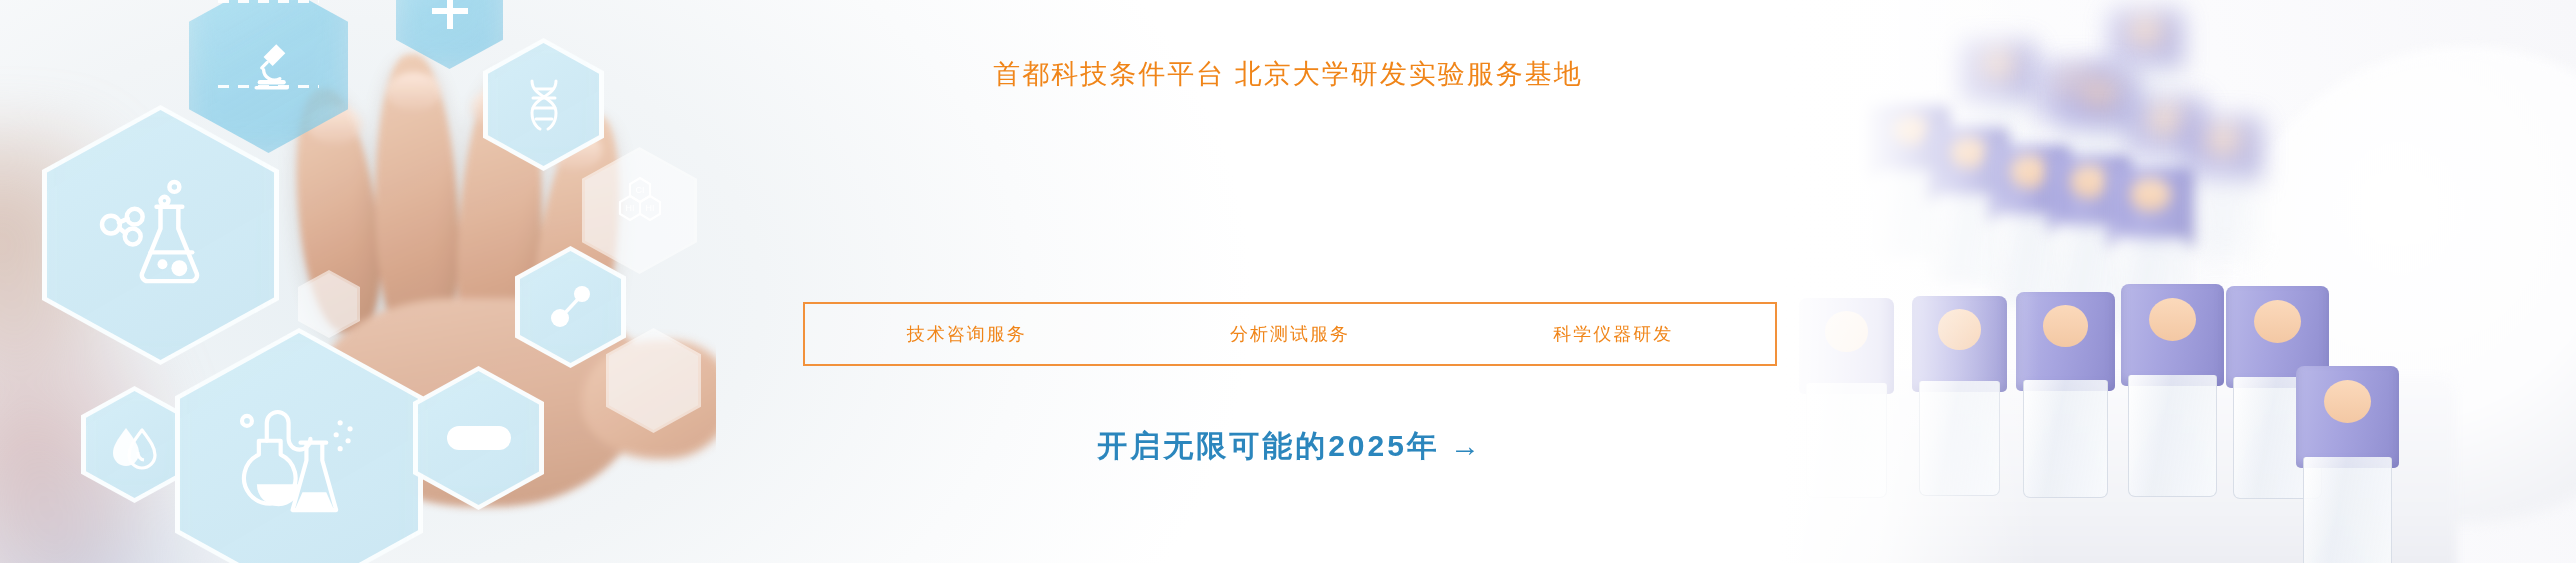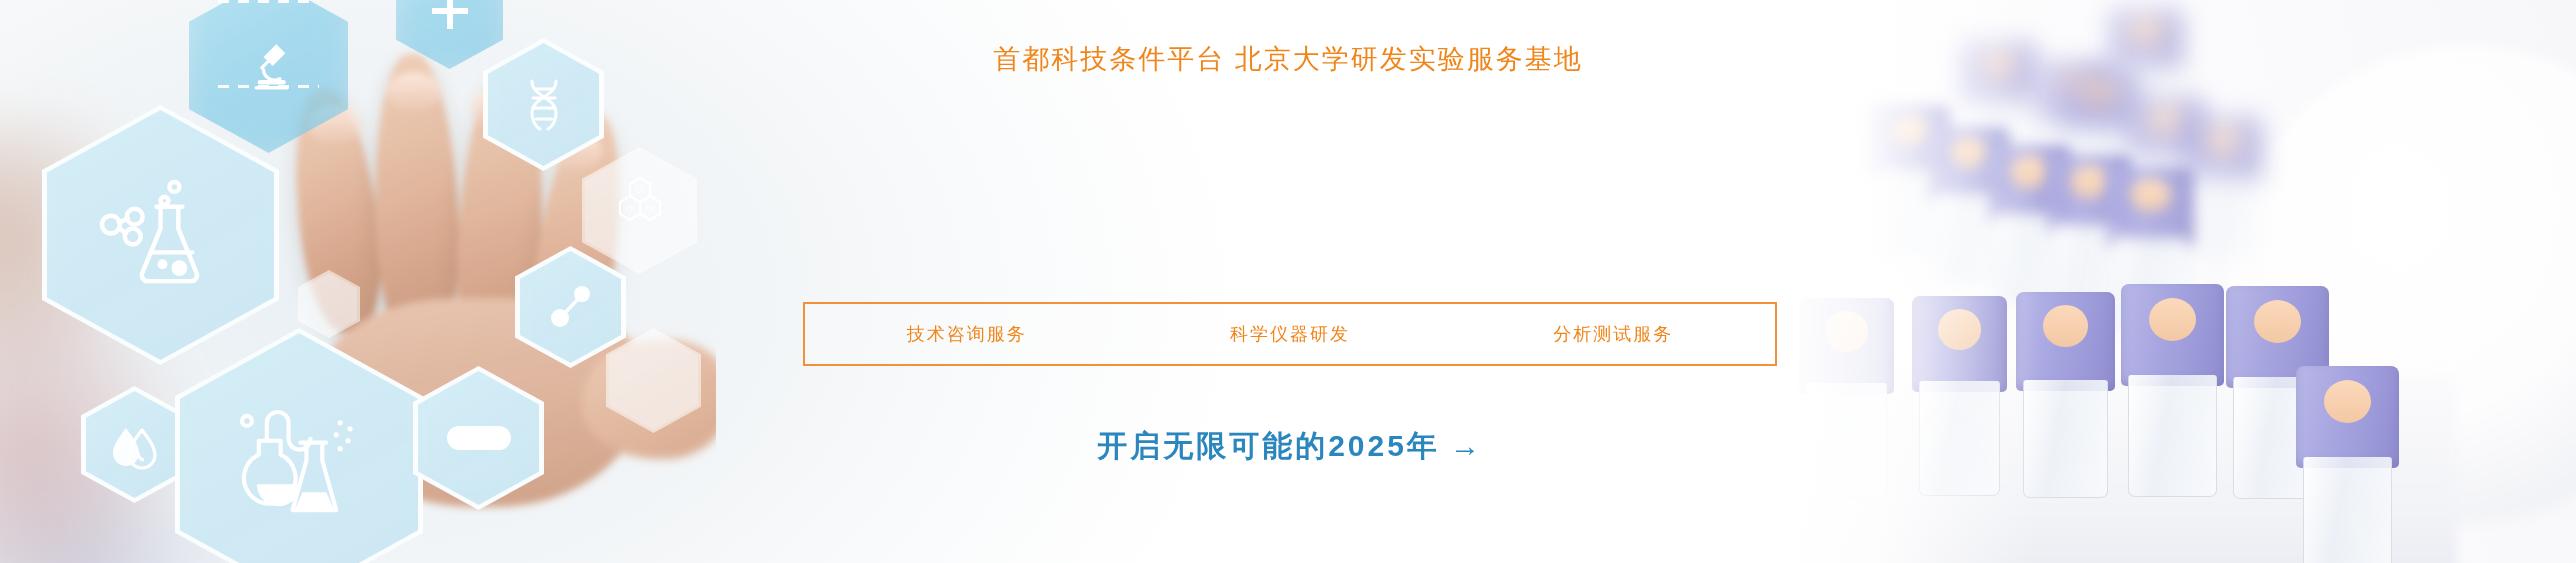--- a/index.html
+++ b/index.html
@@ -156,21 +156,21 @@
     border:1px solid rgba(206,212,224,.75);
     border-top:none;
   }
   .blurred{ filter:blur(7px); opacity:.82; }
   .blurred2{ filter:blur(12px); opacity:.62; }
 
   
   .content{ position:absolute; left:0; top:0; width:100%; height:100%; z-index:60; }
 
   .subtitle{
-    position:absolute; top:41px; left:0; width:100%;
+    position:absolute; top:56px; left:0; width:100%;
     text-align:center;
     font-size:27px;
     letter-spacing:2px;
     color:#f08519;
     font-weight:400;
     white-space:nowrap;
   }
 
   .headline{
     position:absolute; top:149px; left:0; width:100%;
@@ -456,22 +456,22 @@
     <div class="right-fade"></div>
   </div>
 
   <div class="content">
 
     <div class="subtitle">首都科技条件平台  北京大学研发实验服务基地</div>
 
 
     <div class="svc-box">
       <div class="svc-item">技术咨询服务</div>
+      <div class="svc-item">分析测试服务</div>
       <div class="svc-item">科学仪器研发</div>
-      <div class="svc-item">分析测试服务</div>
     </div>
 
     <div class="cta">
       <span>开启无限可能的2025年</span><span class="arrow">→</span>
     </div>
 
   </div>
 </div>
 
 

